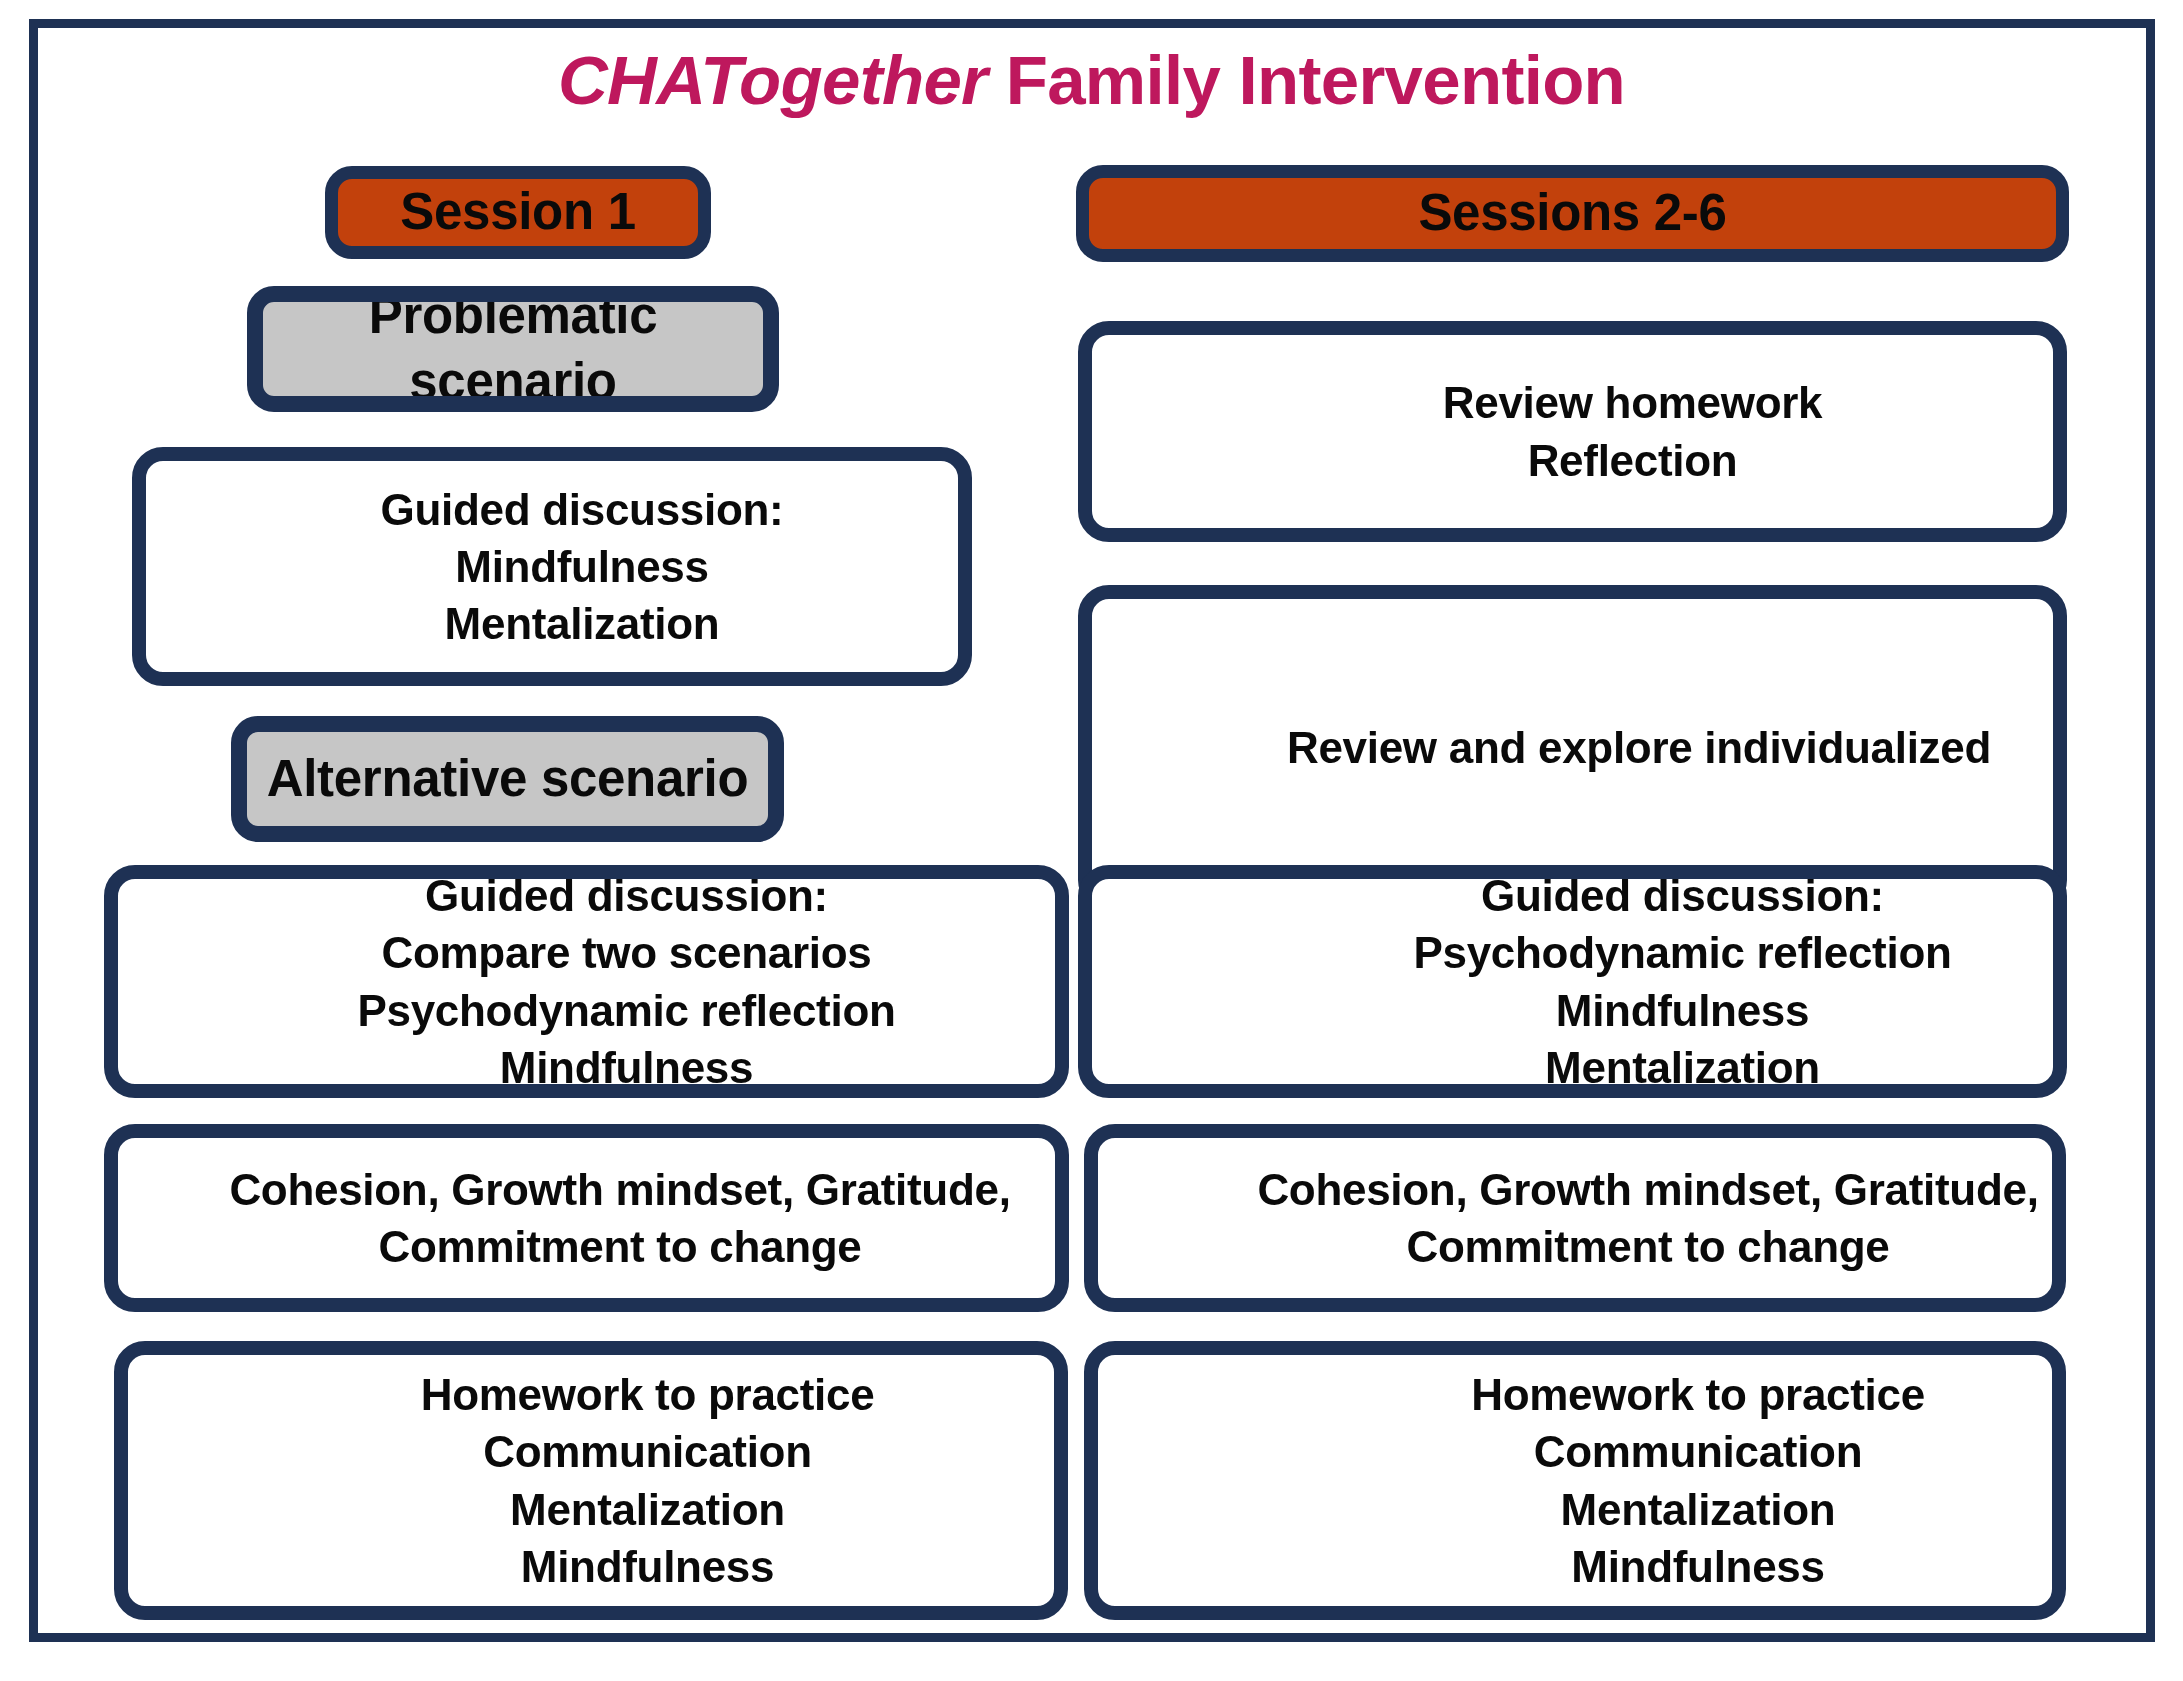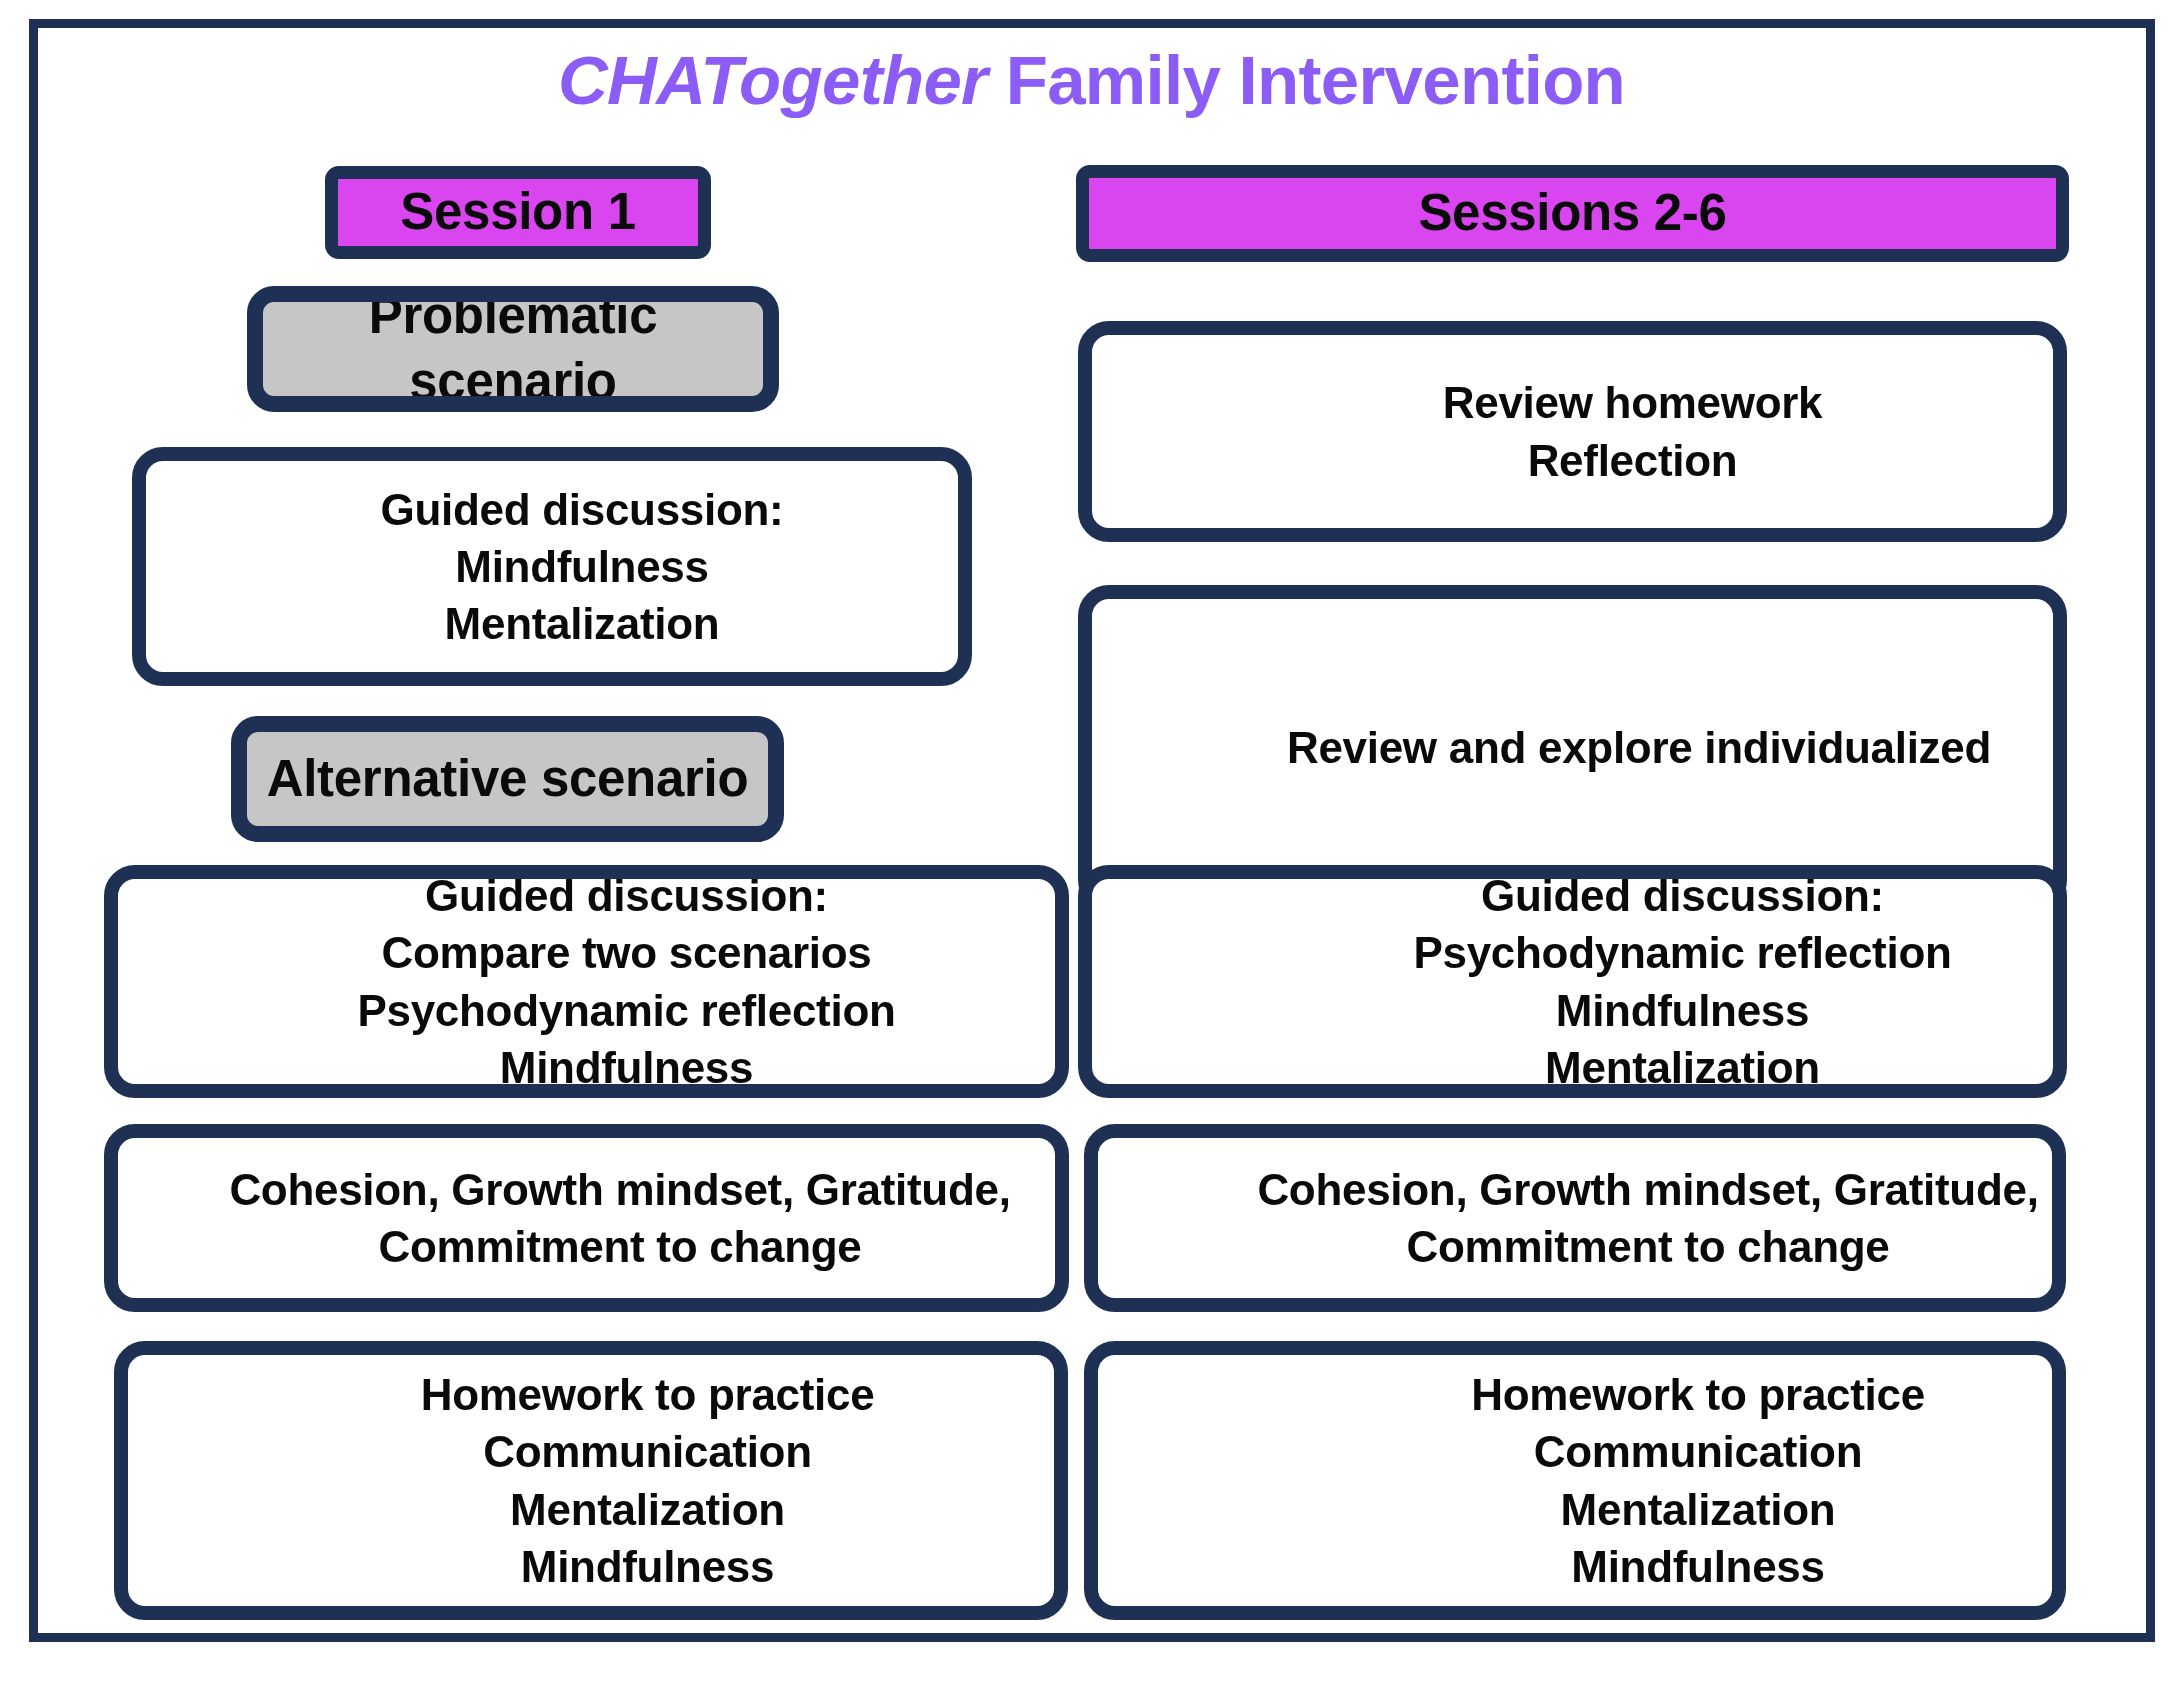--- a/index.html
+++ b/index.html
@@ -24,21 +24,21 @@
   }
 
   
   #figure-title{
     position:absolute;
     left:0; top:41px;
     width:2183px;
     text-align:center;
     font-size:69px;
     font-weight:bold;
-    color:#8b5cf6;
+    color:#be185d;
     letter-spacing:-0.7px;
     white-space:nowrap;
   }
   #figure-title .brand{font-style:italic;}
   #figure-title .rest{font-style:normal;}
 
   
   .box{
     position:absolute;
     box-sizing:border-box;
@@ -55,23 +55,23 @@
     font-weight:bold;
     color:#0a0a0a;
     line-height:1.30;
     letter-spacing:-0.3px;
   }
   .box.center .txt{text-align:center;}
   .box.leftpad .txt{text-align:center;}
 
   
   .session-head{
-    background:#d946ef;
+    background:#c2410c;
     border-width:13.3px;
-    border-radius:14px;
+    border-radius:27px;
   }
   .session-head .txt{
     text-align:center;
     font-size:51px;
   }
 
   
   .scenario{
     background:#c6c6c6;
     border-width:16px;

